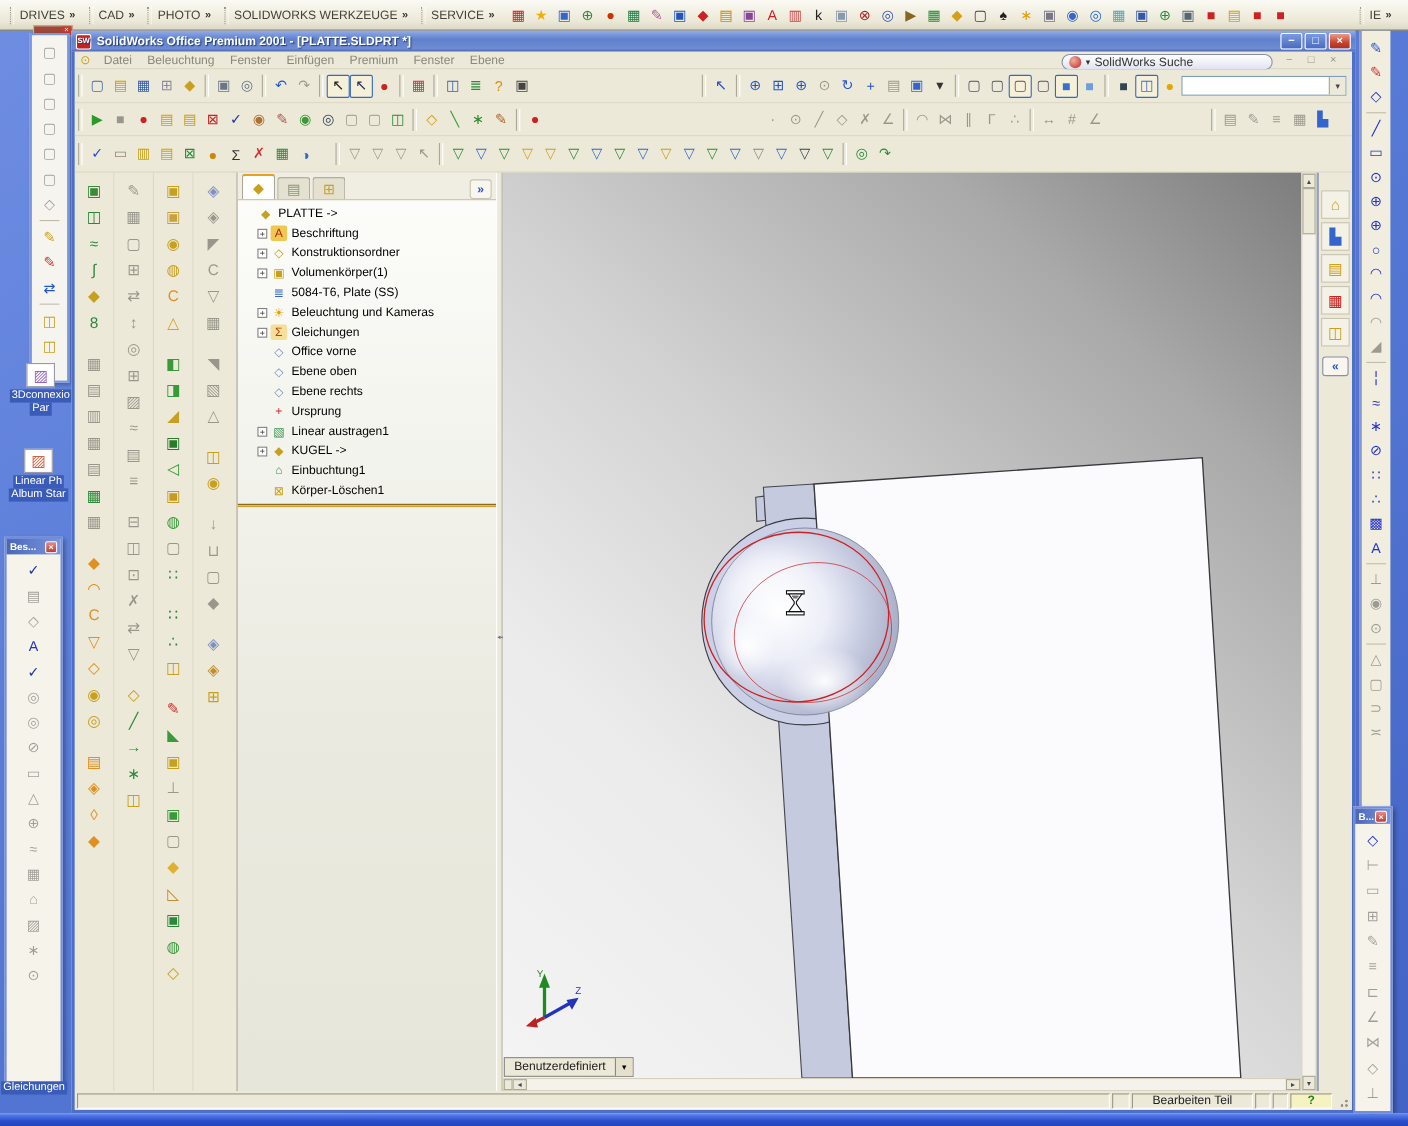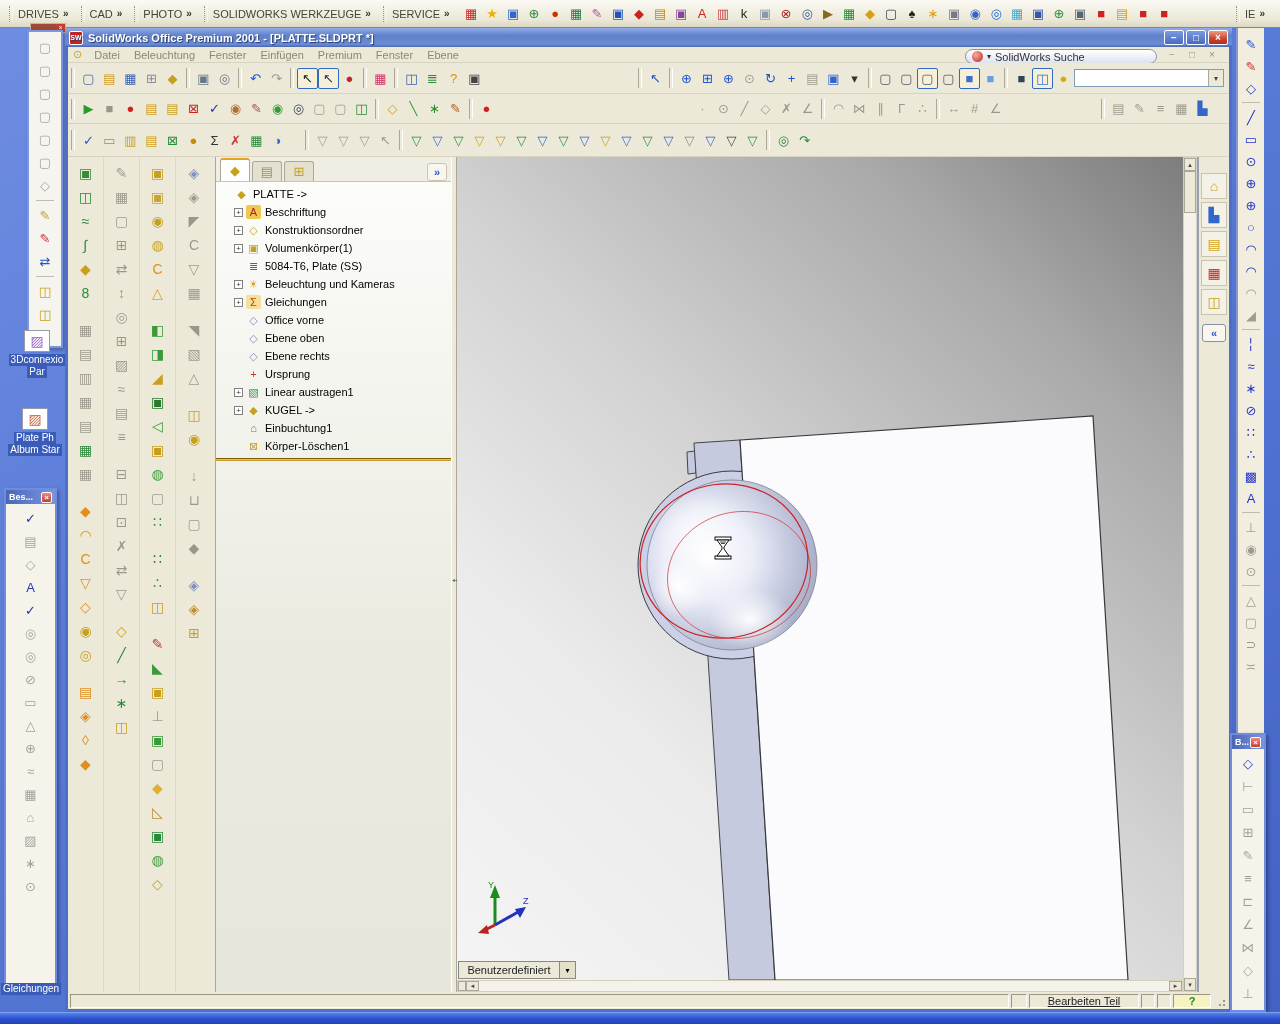--- a/index.html
+++ b/index.html
@@ -250,21 +250,21 @@
       <span class="fi" style="color: rgb(200, 160, 32);">◫</span>
     </div>
 
   <div class="dicon" style="left:6px;top:330px;">
     <span class="dimg" style="color:#9966cc;">▨</span>
     <span class="dlabel">3Dconnexio</span>
     <span class="dlabel">Par</span>
   </div>
   <div class="dicon" style="left:4px;top:408px;">
     <span class="dimg" style="color:#cc6644;">▨</span>
-    <span class="dlabel">Plate Ph</span>
+    <span class="dlabel">Linear Ph</span>
     <span class="dlabel">Album Star</span>
   </div>
 
   <div class="fwin" style="left:4px;top:488px;width:53px;height:502px;">
     <div class="fwin-title">
       <span>Bes...</span>
       <span class="fwin-x">×</span>
     </div>
     <div class="fwin-body">
         <span class="fi" style="color: rgb(34, 51, 170);">✓</span>
@@ -772,21 +772,21 @@
           <span class="tptab" style="color: rgb(212, 160, 23);">▤</span>
           <span class="tptab" style="color: rgb(204, 34, 34);">▦</span>
           <span class="tptab" style="color: rgb(200, 160, 32);">◫</span>
         </span>
       <span class="tpcollapse">«</span>
     </div>
 
     <div class="statusbar">
       <span class="sp main"></span>
       <span class="sp" style="width:16px;"></span>
-      <span class="sp" style="width:110px;text-decoration:underline;">Bearbeiten Teil</span>
+      <span class="sp" style="width:110px;">Bearbeiten Teil</span>
       <span class="sp" style="width:14px;"></span>
       <span class="sp" style="width:14px;"></span>
       <span class="sp help-p" style="width:38px;">?</span>
       <span class="grip"></span>
     </div>
   </div>
 
   <div class="sketchbar">
       <span class="sk" style="color: rgb(34, 85, 204);">✎</span>
       <span class="sk" style="color: rgb(204, 51, 51);">✎</span>

